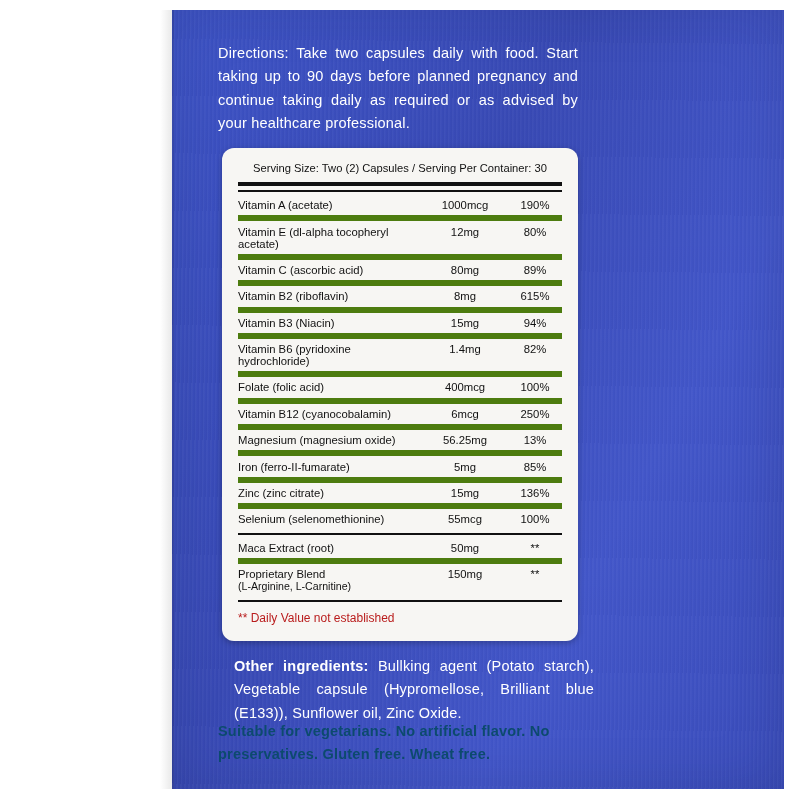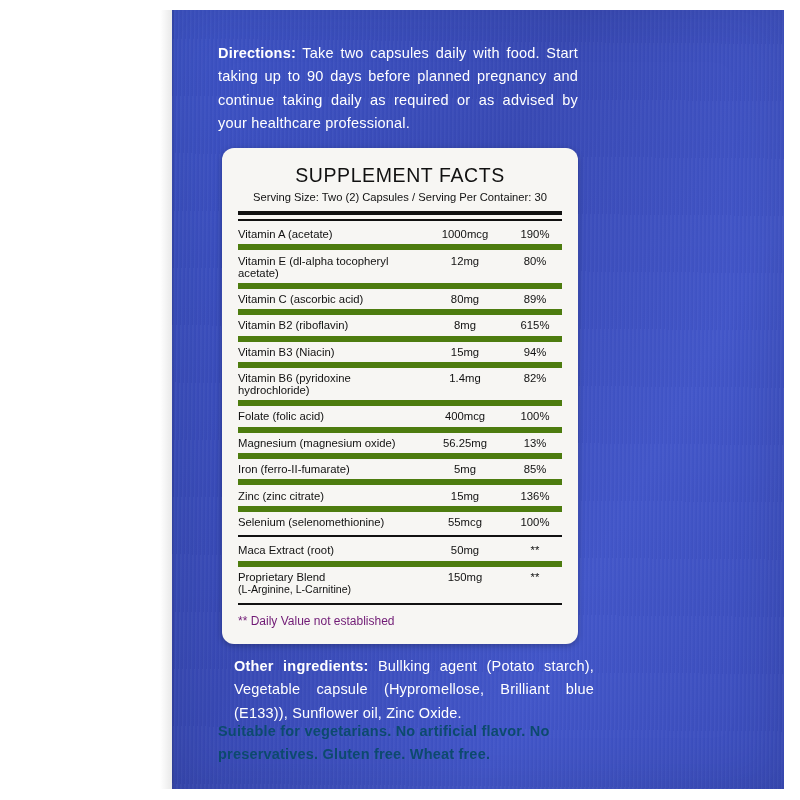--- a/index.html
+++ b/index.html
@@ -72,21 +72,21 @@
     left: 218px;
     top: 42px;
     width: 360px;
     color: #ffffff;
     font-size: 14.5px;
     line-height: 1.62;
     text-align: justify;
     letter-spacing: 0.2px;
   }
   .directions b {
-    font-weight: bold;
+    font-weight: normal;
   }
 
   
   .facts-card {
     position: absolute;
     left: 222px;
     top: 148px;
     width: 356px;
     background: #f7f6f3;
     border-radius: 12px;
@@ -134,21 +134,21 @@
     font-weight: bold;
     padding-bottom: 3px;
     line-height: 1.15;
   }
   .head-amt { text-align: center; }
   .head-dv { text-align: center; }
 
   .footnote {
     font-size: 12px;
     margin-top: 9px;
-    color: #701a75;
+    color: #b91c1c;
   }
 
   
   .other-ing {
     position: absolute;
     left: 234px;
     top: 655px;
     width: 360px;
     color: #ffffff;
     font-size: 14.5px;
@@ -183,21 +183,20 @@
   <div id="spine-shadow"></div>
   <div id="right-edge"></div>
   <div id="top-edge"></div>
   <div id="bottom-edge"></div>
 
   <div class="directions">
     <b>Directions:</b><span> Take two capsules daily with food. Start taking up to 90 days before planned pregnancy and continue taking daily as required or as advised by your healthcare professional.</span>
   </div>
 
   <div class="facts-card">
-    <div class="facts-title">SUPPLEMENT FACTS</div>
     <div class="facts-sub">Serving Size: Two (2) Capsules / Serving Per Container: 30</div>
     <div class="rule-thick"></div>
 
 
     <div class="rule-med"></div>
 
     <table class="facts">
       <tbody>
         <tr class="item">
           <td class="col-name">Vitamin A (acetate)</td>
@@ -226,20 +225,25 @@
         </tr>
         <tr class="item">
           <td class="col-name">Vitamin B6 (pyridoxine hydrochloride)</td>
           <td class="col-amt">1.4mg</td>
           <td class="col-dv">82%</td>
         </tr>
         <tr class="item">
           <td class="col-name">Folate (folic acid)</td>
           <td class="col-amt">400mcg</td>
           <td class="col-dv">100%</td>
+        </tr>
+        <tr class="item">
+          <td class="col-name">Vitamin B12 (cyanocobalamin)</td>
+          <td class="col-amt">6mcg</td>
+          <td class="col-dv">250%</td>
         </tr>
         <tr class="item">
           <td class="col-name">Magnesium (magnesium oxide)</td>
           <td class="col-amt">56.25mg</td>
           <td class="col-dv">13%</td>
         </tr>
         <tr class="item">
           <td class="col-name">Iron (ferro-II-fumarate)</td>
           <td class="col-amt">5mg</td>
           <td class="col-dv">85%</td>

